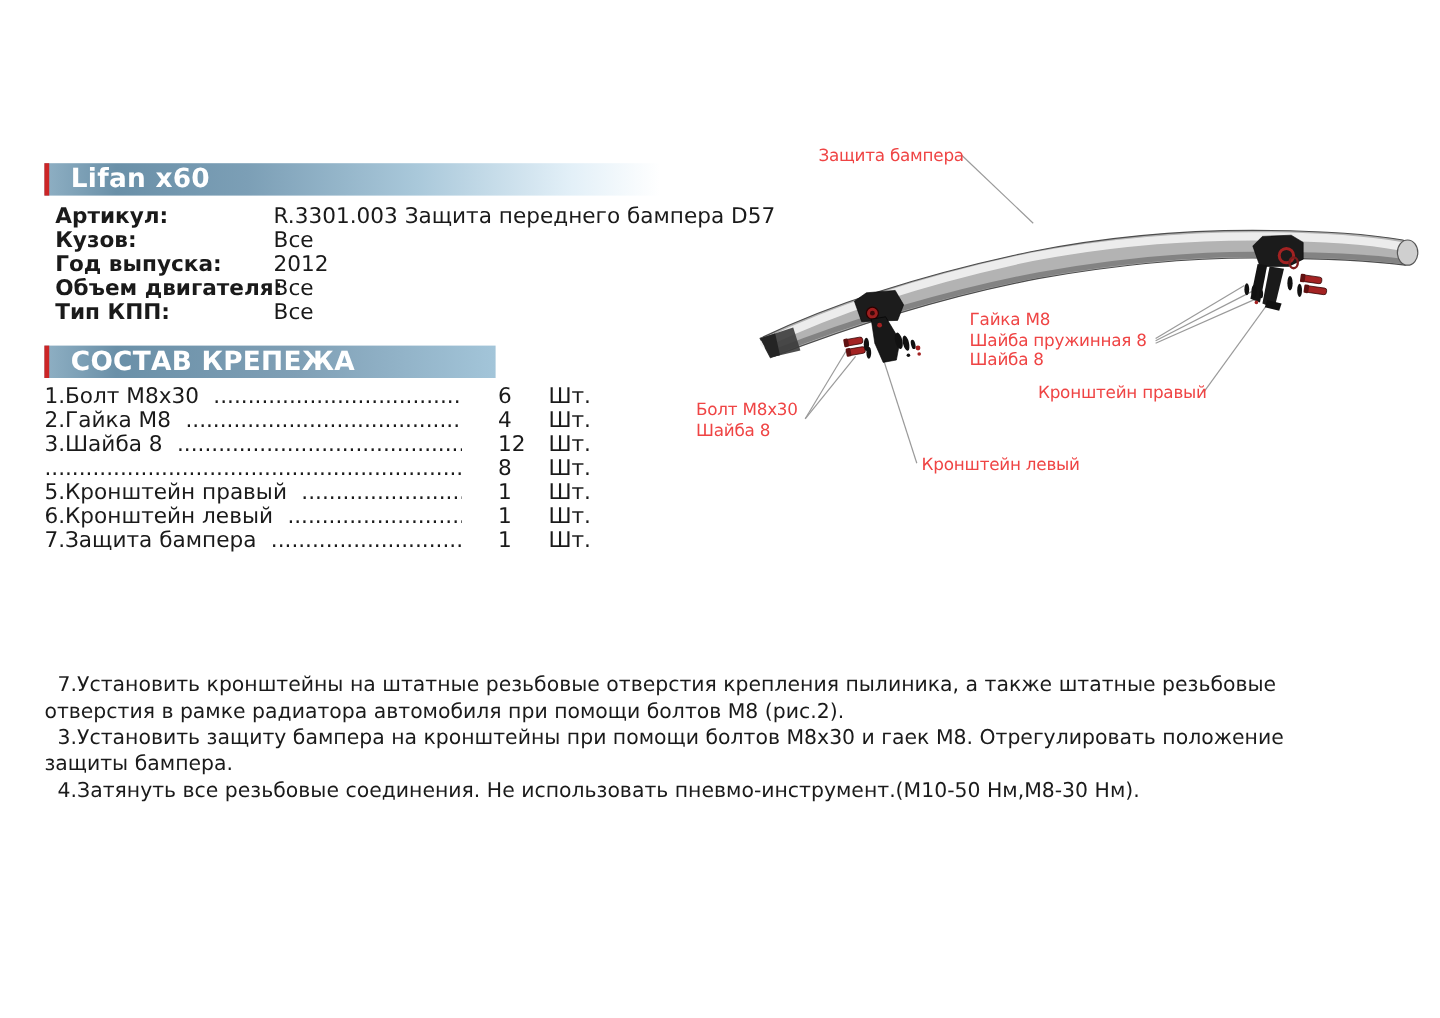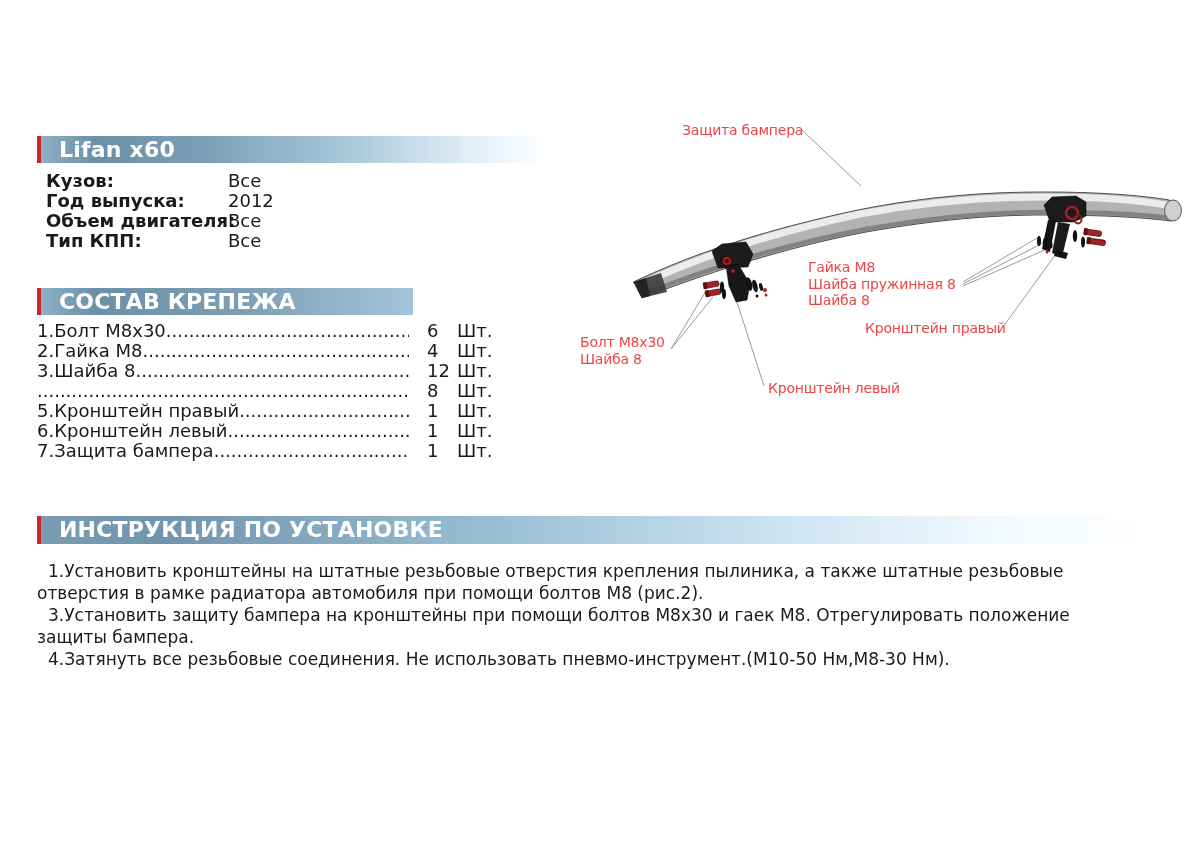--- a/index.html
+++ b/index.html
@@ -21,21 +21,21 @@
     background:linear-gradient(90deg,#8fb0c4 0px,#6a90a8 60px,#7f9fb5 210px,#a3c5d9 376px);}
   .bar-instr{top:516px;width:1120px;height:28px;
     background:linear-gradient(90deg,#7b9cb2 0px,#7095ad 130px,#9abfd4 460px,#cfe6f3 760px,#f2f9fd 960px,#ffffff 1120px);}
   .bar-instr .bar-text{line-height:28px;}
   
   .specs{position:absolute;left:46px;top:171px;font-size:18px;line-height:20px;}
   .spec-row{display:flex;height:20px;white-space:nowrap;}
   .spec-label{display:inline-block;width:182px;font-weight:bold;}
   
   .parts{position:absolute;left:37px;top:321px;width:460px;font-size:18px;line-height:20px;}
-  .part-row{display:flex;align-items:baseline;height:20px;}
+  .part-row{display:flex;align-items:baseline;height:20px;gap:12px;}
   .part-name{white-space:nowrap;}
   .part-dots{flex:1;overflow:hidden;white-space:nowrap;margin-right:18px;}
   .part-count{width:30px;white-space:nowrap;}
   .part-unit{width:40px;white-space:nowrap;}
   
   .instr{position:absolute;left:37px;top:560px;width:1090px;font-size:17px;line-height:22px;}
   .instr p{margin:0;text-indent:11px;}
   
   .diagram-svg{position:absolute;left:0;top:0;}
   .dlabel{position:absolute;font-size:14px;line-height:16.5px;letter-spacing:-0.2px;white-space:nowrap;color:#ef4444;}
@@ -45,20 +45,24 @@
 
 <div class="page">
 
   <div class="bar bar-lifan">
     <span class="stripe"></span>
     <span class="bar-text">Lifan x60</span>
   </div>
 
   <div class="specs">
     <div class="spec-row">
+      <span class="spec-label">Артикул:</span>
+      <span class="spec-value">R.3301.003 Защита переднего бампера D57</span>
+    </div>
+    <div class="spec-row">
       <span class="spec-label">Кузов:</span>
       <span class="spec-value">Все</span>
     </div>
     <div class="spec-row">
       <span class="spec-label">Год выпуска:</span>
       <span class="spec-value">2012</span>
     </div>
     <div class="spec-row">
       <span class="spec-label">Объем двигателя:</span>
       <span class="spec-value">Все</span>
@@ -111,27 +115,23 @@
       <span class="part-unit">Шт.</span>
     </div>
     <div class="part-row">
       <span class="part-name">7.Защита бампера</span>
       <span class="part-dots">..........................................................................................</span>
       <span class="part-count">1</span>
       <span class="part-unit">Шт.</span>
     </div>
   </div>
 
-  <div class="bar bar-instr">
-    <span class="stripe"></span>
-    <span class="bar-text">ИНСТРУКЦИЯ ПО УСТАНОВКЕ</span>
-  </div>
 
   <div class="instr">
-    <p>1.Установить кронштейны на штатные резьбовые отверстия крепления пылиника, а также штатные резьбовые отверстия в рамке радиатора автомобиля при помощи болтов М8 (рис.2).</p>
+    <p>7.Установить кронштейны на штатные резьбовые отверстия крепления пылиника, а также штатные резьбовые отверстия в рамке радиатора автомобиля при помощи болтов М8 (рис.2).</p>
     <p>3.Установить защиту бампера на кронштейны при помощи болтов М8х30 и гаек М8. Отрегулировать положение защиты бампера.</p>
     <p>4.Затянуть все резьбовые соединения. Не использовать пневмо-инструмент.(М10-50 Нм,М8-30 Нм).</p>
   </div>
 
   <svg class="diagram-svg" width="1200" height="848" viewBox="0 0 1200 848">
 
     <g stroke="#9a9a9a" stroke-width="1">
       <line x1="801" y1="129" x2="861" y2="186"></line>
       <line x1="963" y1="282" x2="1037" y2="238"></line>
       <line x1="963" y1="284" x2="1043" y2="243"></line>

